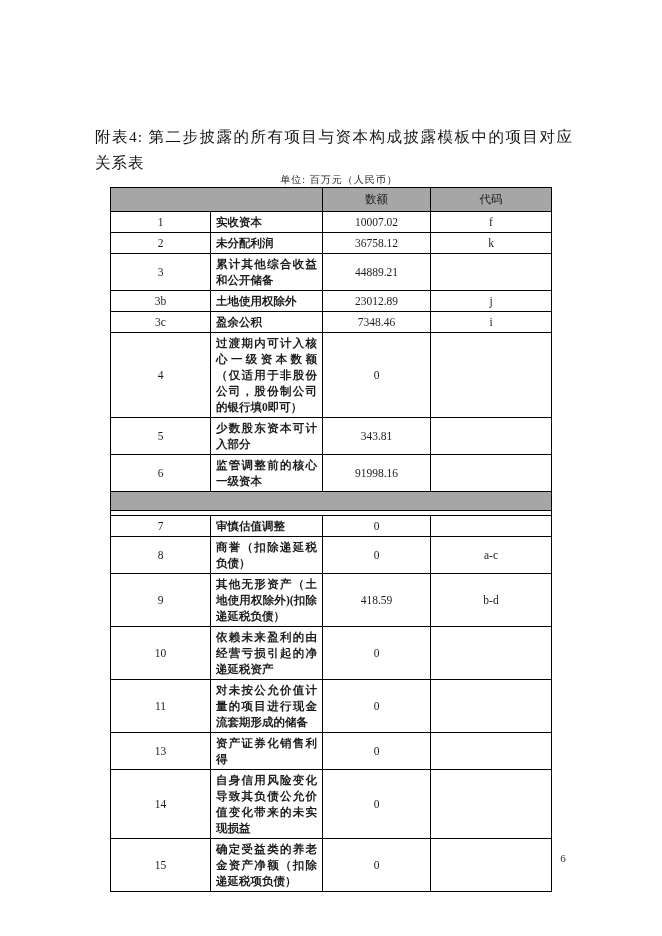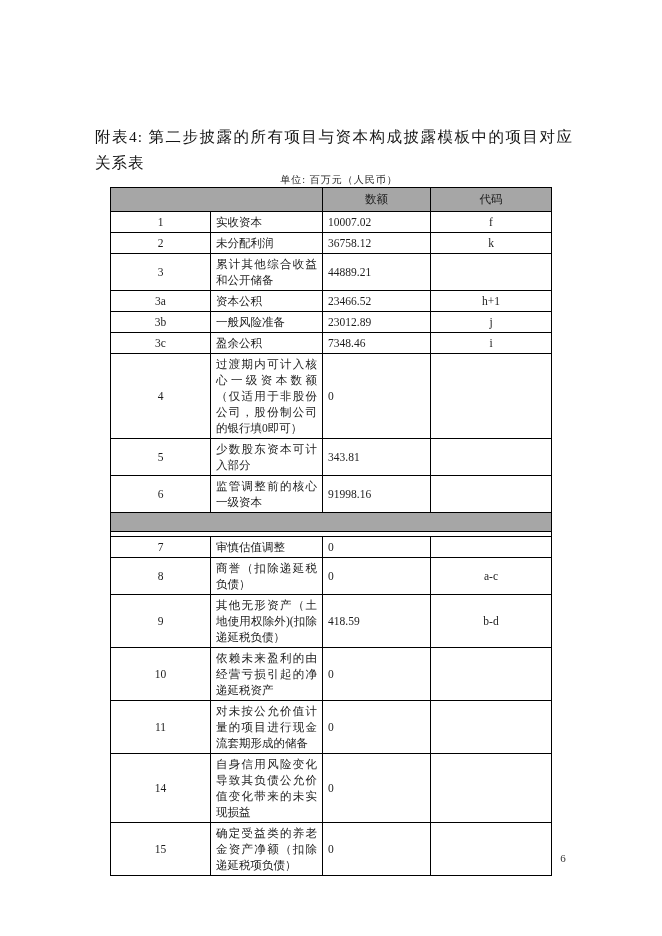--- a/index.html
+++ b/index.html
@@ -55,22 +55,22 @@
   .col-amt  { width: 108px; }
   .col-code { width: 121px; }
   td.hdr {
     background: #a6a6a6;
     text-align: center;
     font-weight: normal;
     font-size: 11.5px;
     height: 19px;
   }
   td.no-cell   { text-align: center; }
-  td.item-cell { text-align: justify; text-justify: inter-character; line-height: 16px; }
-  td.amt-cell  { text-align: left; }
+  td.item-cell { text-align: justify; text-justify: inter-character; line-height: 16px; font-weight: bold; }
+  td.amt-cell  { text-align: center; }
   td.code-cell { text-align: center; font-size: 11px; }
   td.bold      { font-weight: normal; margin-left: 8px; }
   tr.sep-row td {
     background: #a6a6a6;
     height: 18px;
     padding: 0;
   }
   tr.gap-row td {
     border-top: none;
     border-bottom: none;
@@ -122,28 +122,22 @@
         <td class="amt-cell">36758.12</td>
         <td class="code-cell">k</td>
       </tr>
       <tr style="height:34px">
         <td class="no-cell">3</td>
         <td class="item-cell">累计其他综合收益和公开储备</td>
         <td class="amt-cell">44889.21</td>
         <td class="code-cell"></td>
       </tr>
       <tr style="height:18px">
-        <td class="no-cell">3a</td>
-        <td class="item-cell">资本公积</td>
-        <td class="amt-cell">23466.52</td>
-        <td class="code-cell">h+1</td>
-      </tr>
-      <tr style="height:18px">
         <td class="no-cell">3b</td>
-        <td class="item-cell">一般风险准备</td>
+        <td class="item-cell">土地使用权除外</td>
         <td class="amt-cell">23012.89</td>
         <td class="code-cell">j</td>
       </tr>
       <tr style="height:18px">
         <td class="no-cell">3c</td>
         <td class="item-cell">盈余公积</td>
         <td class="amt-cell">7348.46</td>
         <td class="code-cell">i</td>
       </tr>
       <tr style="height:66px">
@@ -195,20 +189,26 @@
         <td class="item-cell">依赖未来盈利的由经营亏损引起的净递延税资产</td>
         <td class="amt-cell">0</td>
         <td class="code-cell"></td>
       </tr>
       <tr style="height:50px">
         <td class="no-cell">11</td>
         <td class="item-cell">对未按公允价值计量的项目进行现金流套期形成的储备</td>
         <td class="amt-cell">0</td>
         <td class="code-cell"></td>
       </tr>
+      <tr style="height:30px">
+        <td class="no-cell">13</td>
+        <td class="item-cell">资产证券化销售利得</td>
+        <td class="amt-cell">0</td>
+        <td class="code-cell"></td>
+      </tr>
       <tr style="height:60px">
         <td class="no-cell">14</td>
         <td class="item-cell">自身信用风险变化导致其负债公允价值变化带来的未实现损益</td>
         <td class="amt-cell">0</td>
         <td class="code-cell"></td>
       </tr>
       <tr style="height:48px">
         <td class="no-cell">15</td>
         <td class="item-cell">确定受益类的养老金资产净额（扣除递延税项负债）</td>
         <td class="amt-cell">0</td>

